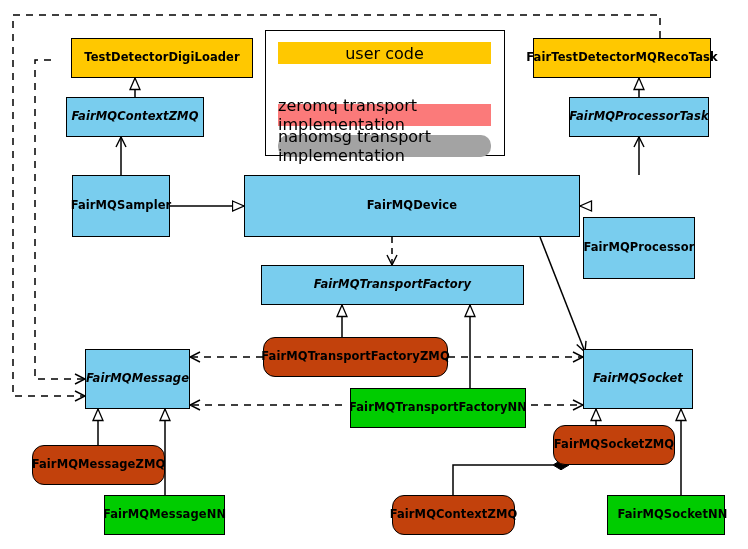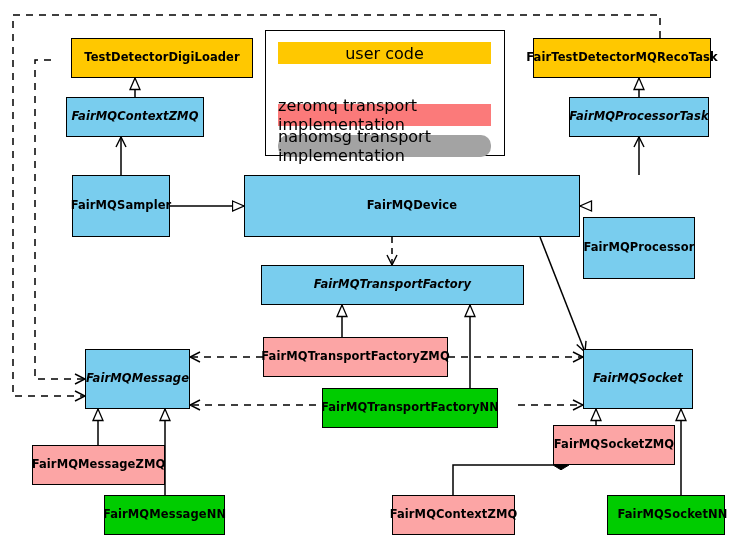--- a/index.html
+++ b/index.html
@@ -8,21 +8,21 @@
   #diagram{position:relative;width:748px;height:549px;}
   svg.edges{position:absolute;left:0;top:0;width:748px;height:549px;pointer-events:none;}
 
   .node{position:absolute;box-sizing:border-box;border:1.6px solid #000;
         display:flex;align-items:center;justify-content:center;text-align:center;
         font-size:11.5px;font-weight:bold;color:#000;line-height:1.15;
         letter-spacing:0.1px;padding:1px 3px;}
   .node.abstract{font-style:italic;font-weight:bold;}
   .c-user{background:#FFC800;}
   .c-framework{background:#79CDEE;}
-  .c-zmq{background:#fca5a5;}
+  .c-zmq{background:#c2410c;border-radius:12px;}
   .c-nn{background:#00CC00;}
 
   #legend{position:absolute;box-sizing:border-box;background:#ffffff;border:1.6px solid #000;}
   .legend-row{position:absolute;box-sizing:border-box;display:flex;align-items:center;
               justify-content:center;font-size:16px;color:#000;font-weight:normal;}
 </style>
 </head>
 <body>
 
 <div id="diagram">
@@ -89,21 +89,21 @@
   <div id="nodes-layer">
       <div class="node c-user" style="left: 51px; top: 38px; width: 182px; height: 40px; margin-left: 20px;">TestDetectorDigiLoader</div>
       <div class="node c-user" style="left: 533px; top: 38px; width: 178px; height: 40px;">FairTestDetectorMQRecoTask</div>
       <div class="node c-framework abstract" style="left: 66px; top: 97px; width: 138px; height: 40px;">FairMQContextZMQ</div>
       <div class="node c-framework abstract" style="left: 569px; top: 97px; width: 140px; height: 40px;">FairMQProcessorTask</div>
       <div class="node c-framework" style="left: 72px; top: 175px; width: 98px; height: 62px;">FairMQSampler</div>
       <div class="node c-framework" style="left: 244px; top: 175px; width: 336px; height: 62px;">FairMQDevice</div>
       <div class="node c-framework" style="left: 583px; top: 175px; width: 112px; height: 62px; margin-top: 42px;">FairMQProcessor</div>
       <div class="node c-framework abstract" style="left: 261px; top: 265px; width: 263px; height: 40px;">FairMQTransportFactory</div>
       <div class="node c-zmq" style="left: 263px; top: 337px; width: 185px; height: 40px;">FairMQTransportFactoryZMQ</div>
-      <div class="node c-nn" style="left: 322px; top: 388px; width: 176px; height: 40px;">FairMQTransportFactoryNN</div>
+      <div class="node c-nn" style="left: 350px; top: 388px; width: 176px; height: 40px;">FairMQTransportFactoryNN</div>
       <div class="node c-framework abstract" style="left: 85px; top: 349px; width: 105px; height: 60px;">FairMQMessage</div>
       <div class="node c-framework abstract" style="left: 583px; top: 349px; width: 110px; height: 60px;">FairMQSocket</div>
       <div class="node c-zmq" style="left: 32px; top: 445px; width: 133px; height: 40px;">FairMQMessageZMQ</div>
       <div class="node c-nn" style="left: 104px; top: 495px; width: 121px; height: 40px;">FairMQMessageNN</div>
       <div class="node c-zmq" style="left: 392px; top: 495px; width: 123px; height: 40px;">FairMQContextZMQ</div>
       <div class="node c-zmq" style="left: 553px; top: 425px; width: 122px; height: 40px;">FairMQSocketZMQ</div>
       <div class="node c-nn" style="left: 607px; top: 495px; width: 118px; height: 40px; padding-left: 16px;">FairMQSocketNN</div>
     </div>
 
   <div id="legend" style="left: 265px; top: 30px; width: 240px; height: 126px;">

